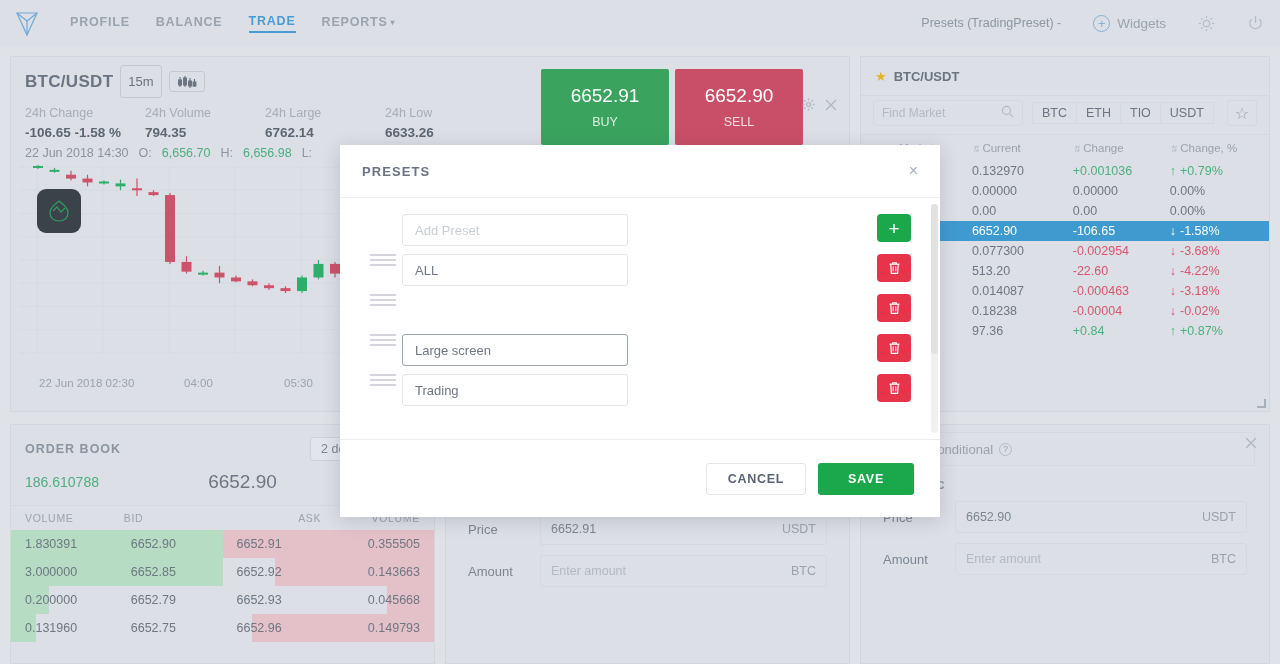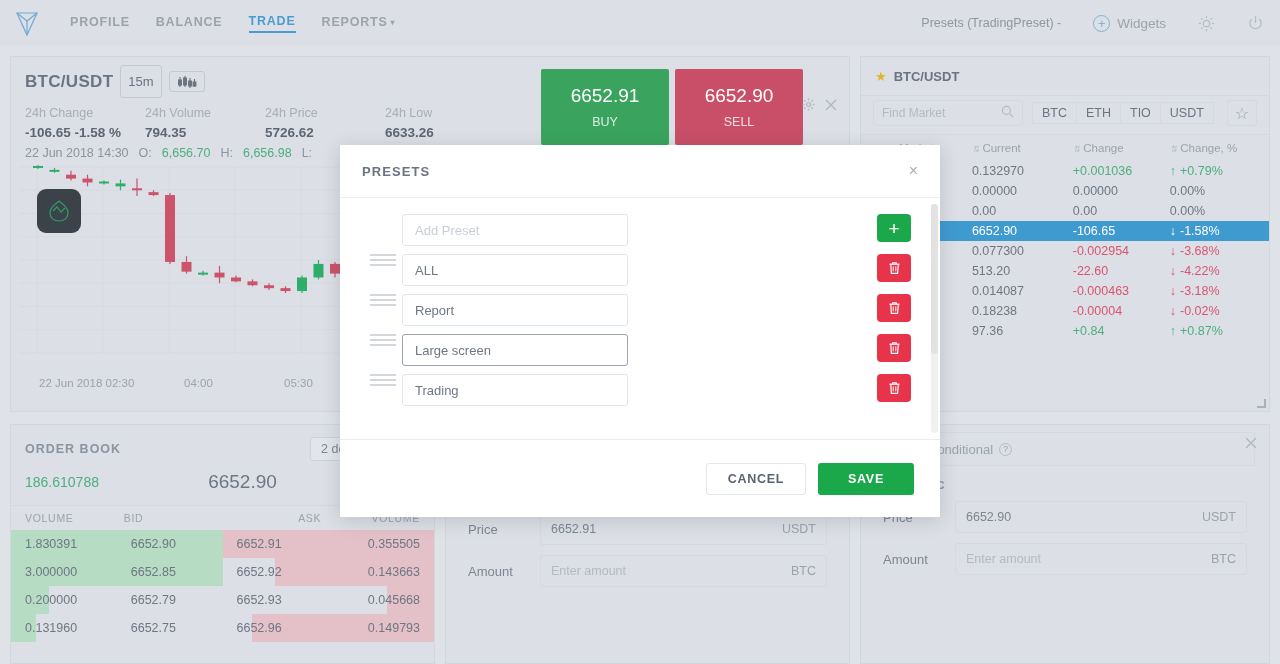--- a/index.html
+++ b/index.html
@@ -270,22 +270,22 @@
           <div class="stats">
             <div class="stat">
               <div class="stat-label">24h Change</div>
               <div class="stat-val">-106.65 -1.58 %</div>
             </div>
             <div class="stat">
               <div class="stat-label">24h Volume</div>
               <div class="stat-val">794.35</div>
             </div>
             <div class="stat">
-              <div class="stat-label">24h Price</div>
-              <div class="stat-val">5726.62</div>
+              <div class="stat-label">24h Large</div>
+              <div class="stat-val">6762.14</div>
             </div>
             <div class="stat">
               <div class="stat-label">24h Low</div>
               <div class="stat-val">6633.26</div>
             </div>
           </div>
         </div>
         <div class="bs-wrap">
           <div class="bs-btn buy-btn">
             <span class="bs-price">6652.91</span>
@@ -641,21 +641,20 @@
                 <path d="M5.2 5.4 v5 M7.8 5.4 v5" stroke="#fff" stroke-width="1"></path>
               </svg>
             </button>
           </div>
           <div class="preset-row">
             <span class="drag-handle">
               <i></i>
               <i></i>
               <i></i>
             </span>
-            <input class="preset-input" value="Report" style="">
             <button class="row-btn btn-del">
               <svg width="13" height="14" viewBox="0 0 13 14">
                 <path d="M1.5 3.2 h10" stroke="#fff" stroke-width="1.2"></path>
                 <path d="M4.7 3.2 v-1.3 h3.6 v1.3" fill="none" stroke="#fff" stroke-width="1.1"></path>
                 <path d="M2.7 3.2 l.7 9.2 h6.2 l.7 -9.2" fill="none" stroke="#fff" stroke-width="1.2"></path>
                 <path d="M5.2 5.4 v5 M7.8 5.4 v5" stroke="#fff" stroke-width="1"></path>
               </svg>
             </button>
           </div>
           <div class="preset-row">

